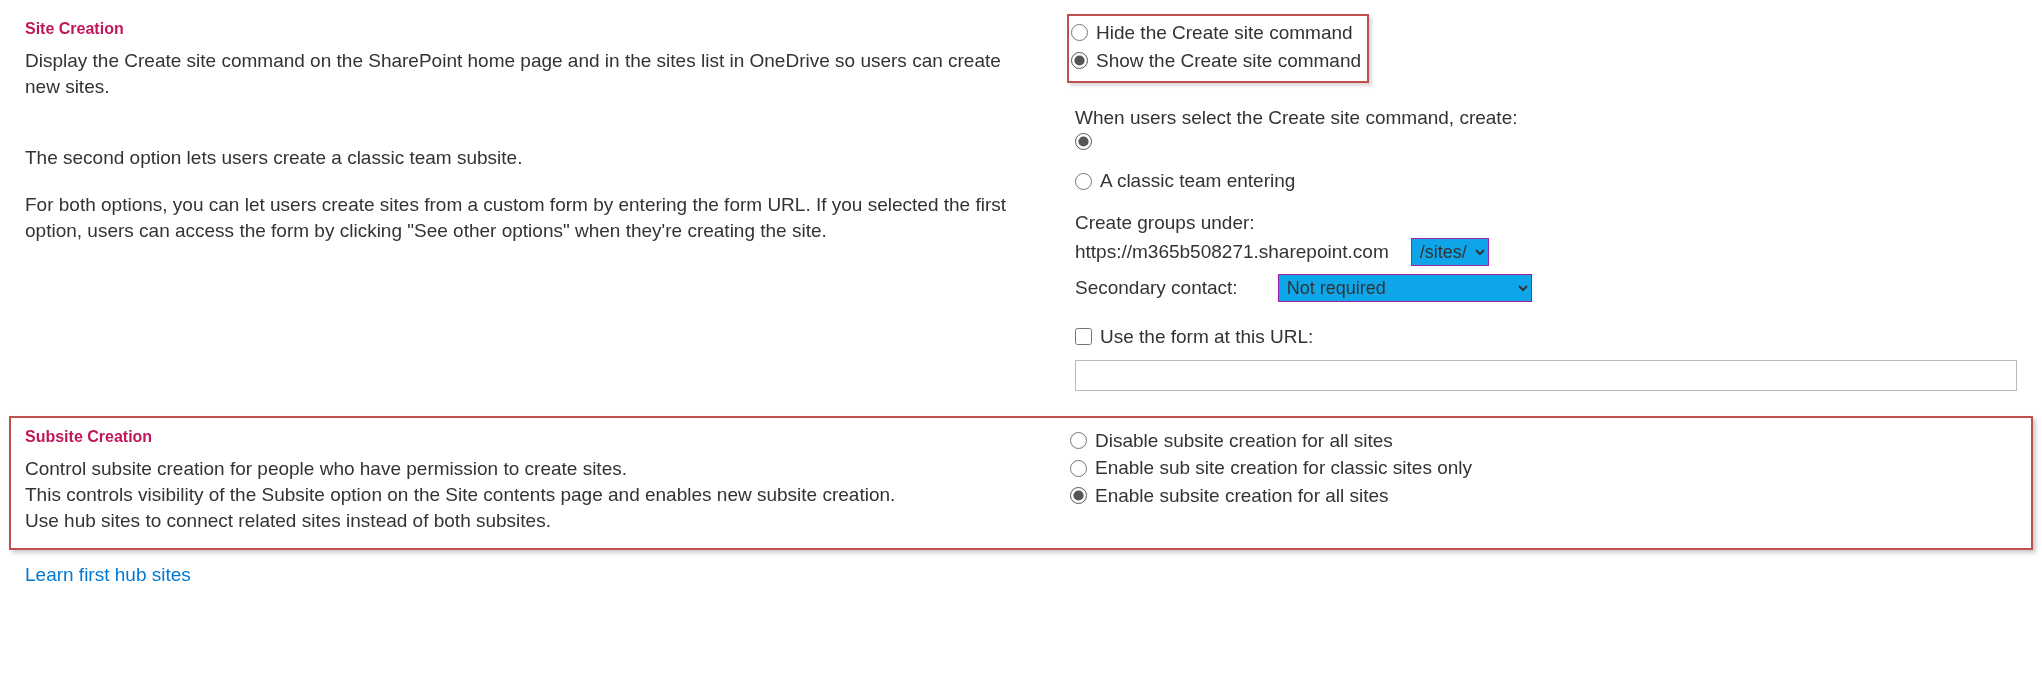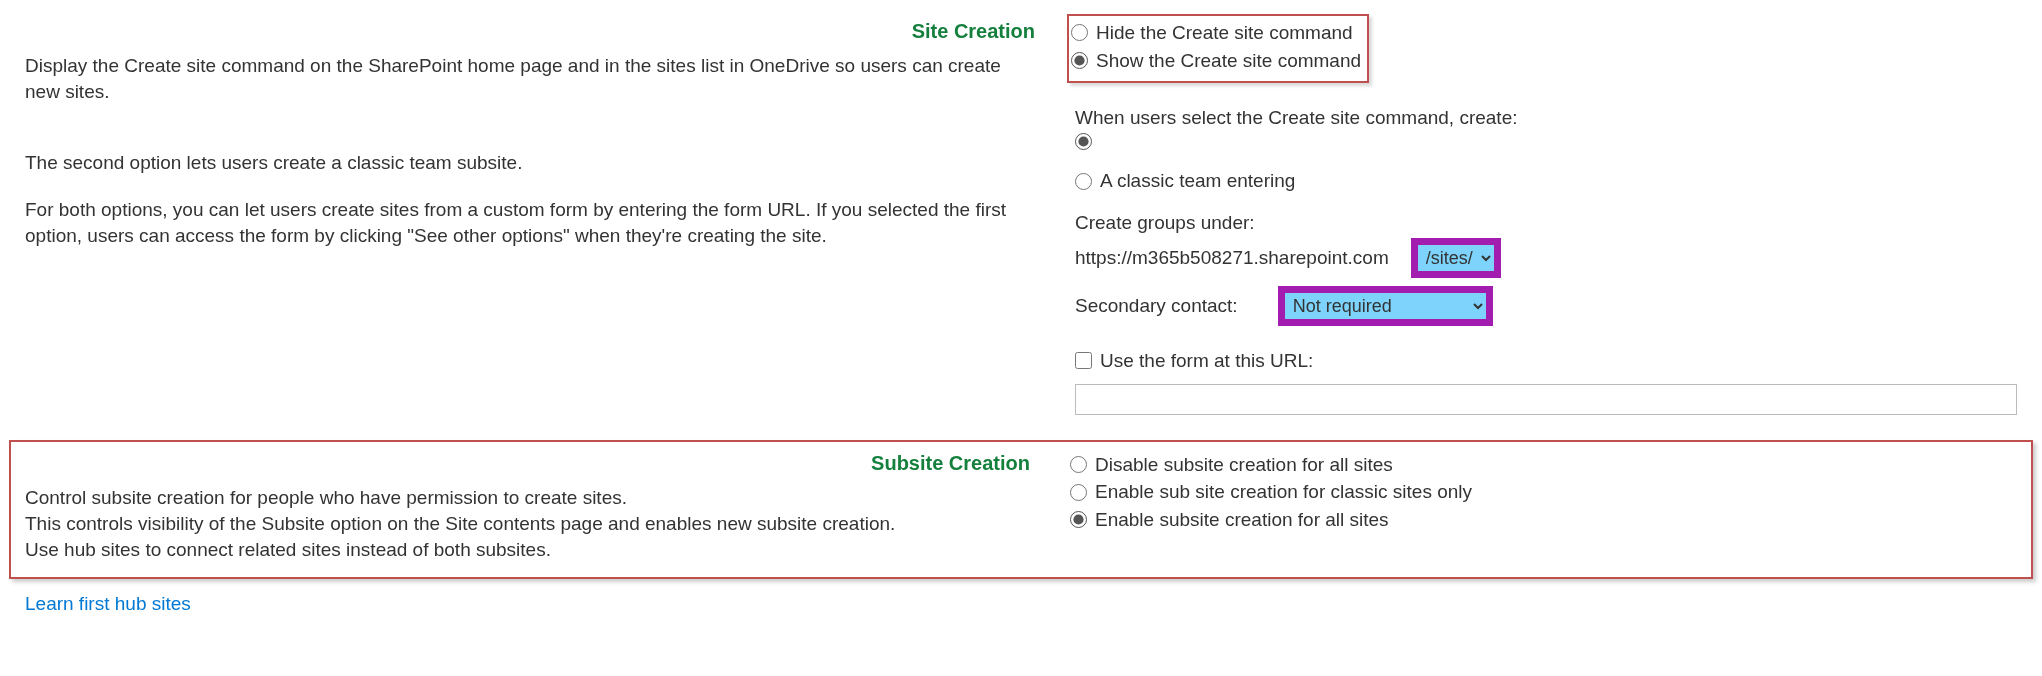--- a/index.html
+++ b/index.html
@@ -21,24 +21,23 @@
       margin-bottom: 25px;
     }
     .left-col {
       flex: 0 0 1010px;
     }
     .right-col {
       flex: 1;
     }
     .section-heading {
       font-weight: 600;
-      color: #15803d;
-      font-size: 20px;
+      color: #be185d;
+      font-size: 16px;
       margin-bottom: 10px;
-      text-align: right;
     }
     .desc {
       font-size: 19px;
       color: #333;
       line-height: 1.38;
       margin-bottom: 20px;
     }
     .desc.last { margin-bottom: 0; }
     .radio-group {
       margin-bottom: 22px;
@@ -78,32 +77,32 @@
       margin-bottom: 8px;
       font-size: 19px;
     }
     .url-text {
       color: #333;
     }
     select {
       font-family: inherit;
       font-size: 18px;
       padding: 2px 4px;
-      border: 7px solid #a21caf;
-      background: #7dd3fc;
+      border: 1px solid #a21caf;
+      background: #0ea5e9;
       color: #333;
     }
     .sec-contact-row {
       display: flex;
       align-items: center;
       gap: 40px;
       margin-bottom: 22px;
     }
     .sec-contact-select {
-      width: 215px;
+      width: 254px;
     }
     .url-input {
       width: 100%;
       border: 1px solid #bbb;
       padding: 4px 6px;
       font-size: 18px;
       font-family: inherit;
       background: #fff;
       margin-top: 6px;
     }

